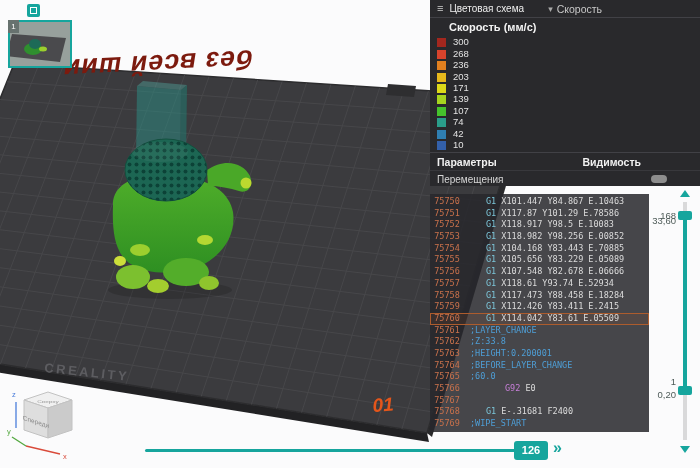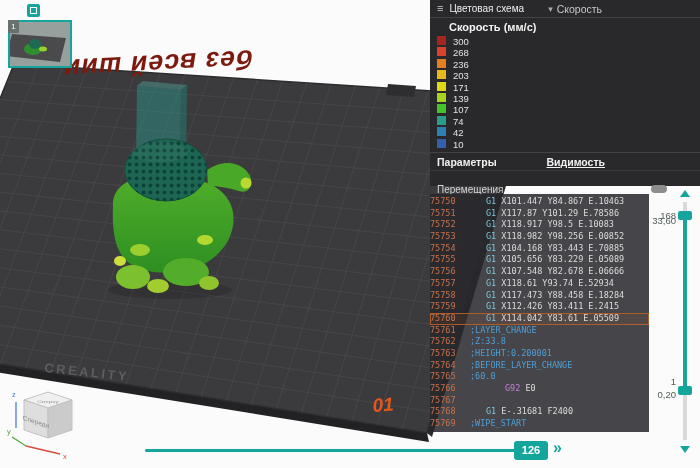--- a/index.html
+++ b/index.html
@@ -22,37 +22,37 @@
   .legend-panel{position:absolute;left:430px;top:0;width:270px;height:186px;
     background:#29292c;color:#ddd;box-sizing:border-box;}
   .lp-header{display:flex;align-items:center;height:17px;padding:0 7px;gap:6px;
     border-bottom:1px solid #414146;}
   .menu-glyph{color:#cfcfcf;font-size:11px;line-height:17px;}
   .lp-title{font-size:10px;color:#ededed;}
   .lp-dd{margin-left:18px;display:flex;align-items:center;gap:4px;color:#c8c8c8;font-size:10.5px;cursor:default;}
   .dd-chev{font-size:9px;color:#a9a9a9;}
   .lp-sub{font-weight:bold;font-size:11px;color:#f3f3f3;padding:3px 19px 2px;}
   .legend-list{padding:1px 0 2px;}
-  .legend-row{display:flex;align-items:flex-start;gap:7px;padding:0 7px;height:11.4px;}
+  .legend-row{display:flex;align-items:flex-end;gap:7px;padding:0 7px;height:11.4px;}
   .swatch{width:9px;height:9px;flex:none;}
   .legend-val{font-size:9.5px;color:#e2e2e2;}
   .lp-params{display:flex;align-items:center;border-top:1px solid #414146;
     padding:3px 7px 2px;color:#f1f1f1;font-size:10.5px;font-weight:bold;}
-  .lp-params .vis{margin-left:auto;margin-right:88px;text-decoration:underline;}
+  .lp-params .vis{margin-left:auto;margin-right:52px;}
   .lp-travel{display:flex;align-items:center;border-top:1px solid #38383c;
-    padding:13px 7px 2px;color:#d6d6d6;font-size:10px;}
+    padding:3px 7px 2px;color:#d6d6d6;font-size:10px;}
   .toggle{margin-left:auto;margin-right:26px;width:16px;height:8px;background:#8d8d8d;border-radius:4px;}
 
   
   .gcode{position:absolute;left:430px;top:194px;width:219px;height:238px;
     background:rgba(40,40,44,.86);box-sizing:border-box;padding:2px 0;
     font-family:"DejaVu Sans Mono",monospace;font-size:8.5px;line-height:11.7px;color:#dcdcdc;}
   .grow{display:flex;height:11.7px;align-items:center;white-space:pre;}
   .grow.current{outline:1px solid #ad5c2d;outline-offset:-1px;background:rgba(173,92,45,.12);}
-  .gnum{width:34px;flex:none;text-align:left;color:#c9714b;padding-right:6px;}
+  .gnum{width:34px;flex:none;text-align:center;color:#c9714b;padding-right:6px;}
   .c-comment{color:#4e9ed6;}
   .c-cmd{color:#7cc5d8;padding-left:16px;}
   .c-g9{color:#c77fd8;padding-left:35px;}
 
   
   .vslider{position:absolute;left:670px;top:188px;width:30px;height:272px;}
   .tri-up{position:absolute;left:10px;top:2px;width:0;height:0;
     border-left:5px solid transparent;border-right:5px solid transparent;border-bottom:7px solid #16a59d;}
   .tri-down{position:absolute;left:10px;top:258px;width:0;height:0;
     border-left:5px solid transparent;border-right:5px solid transparent;border-top:7px solid #16a59d;}

